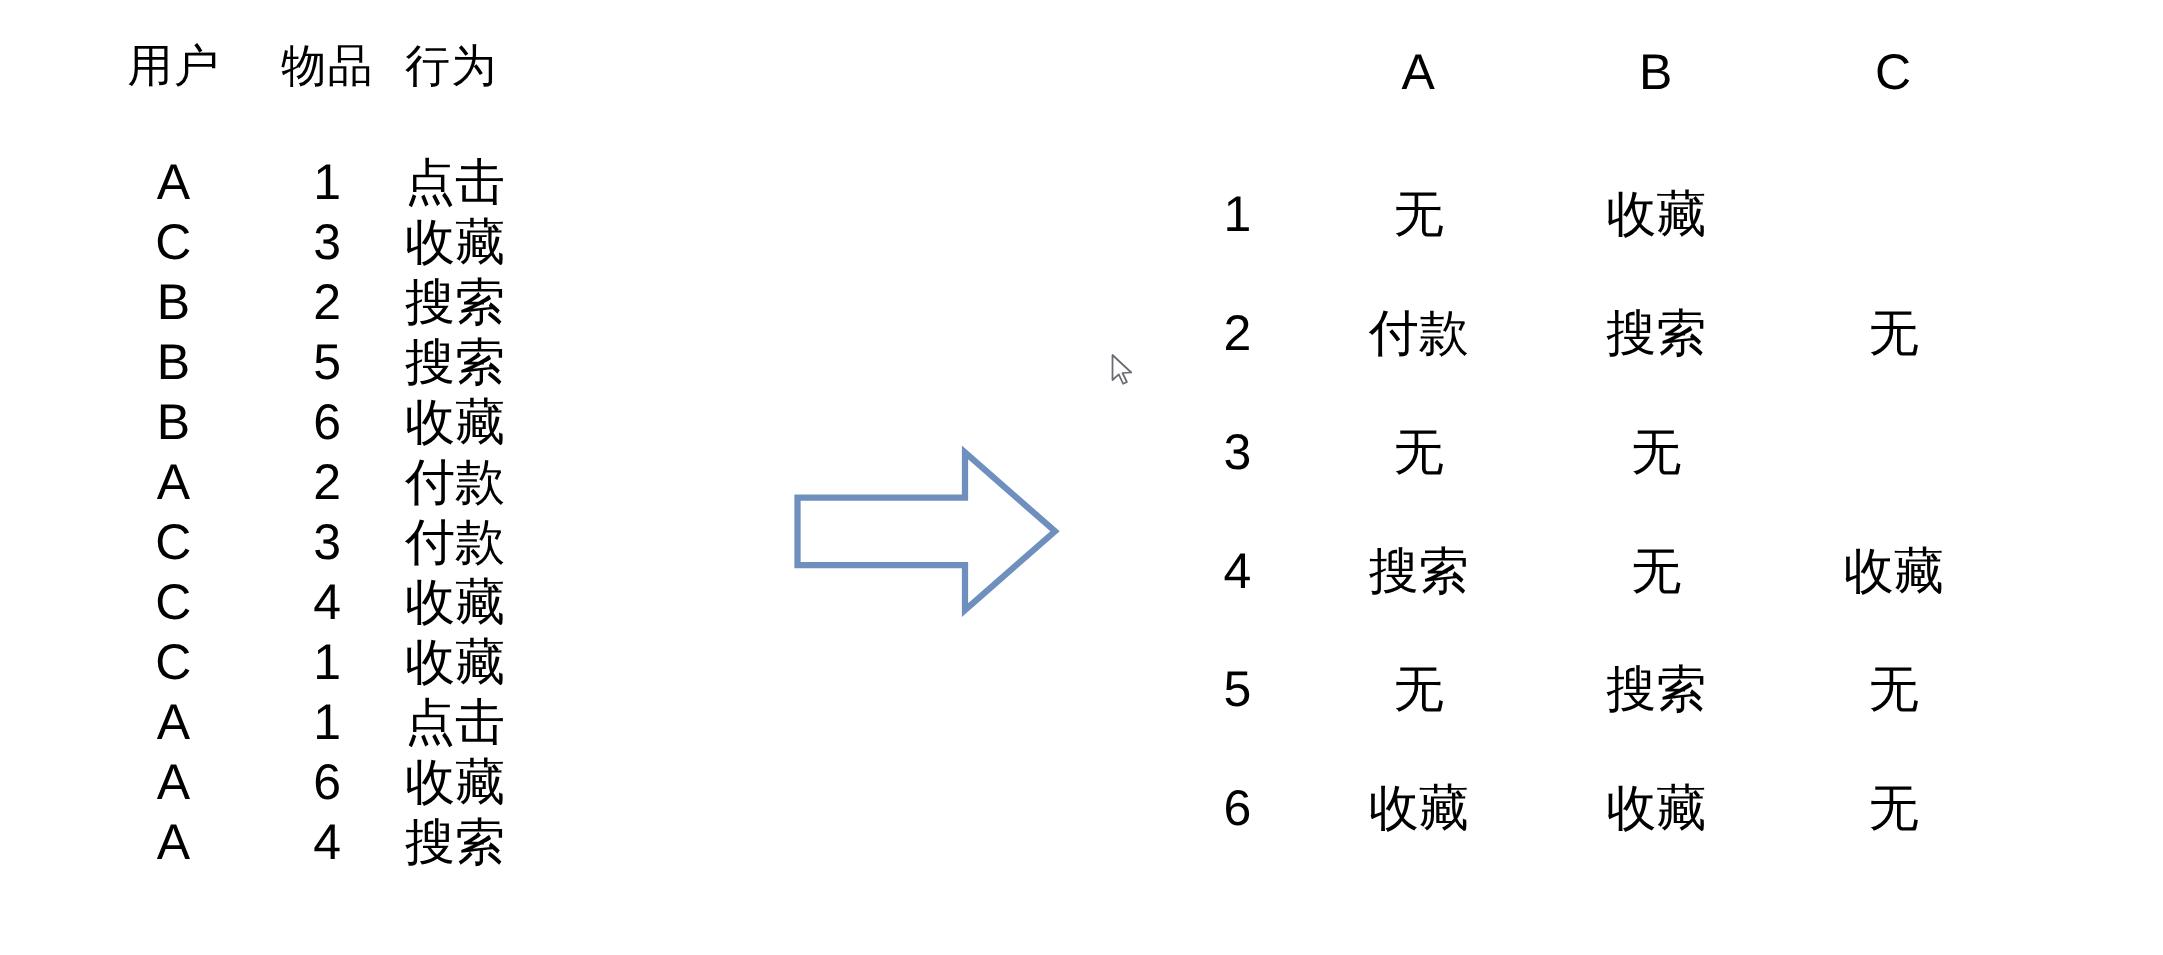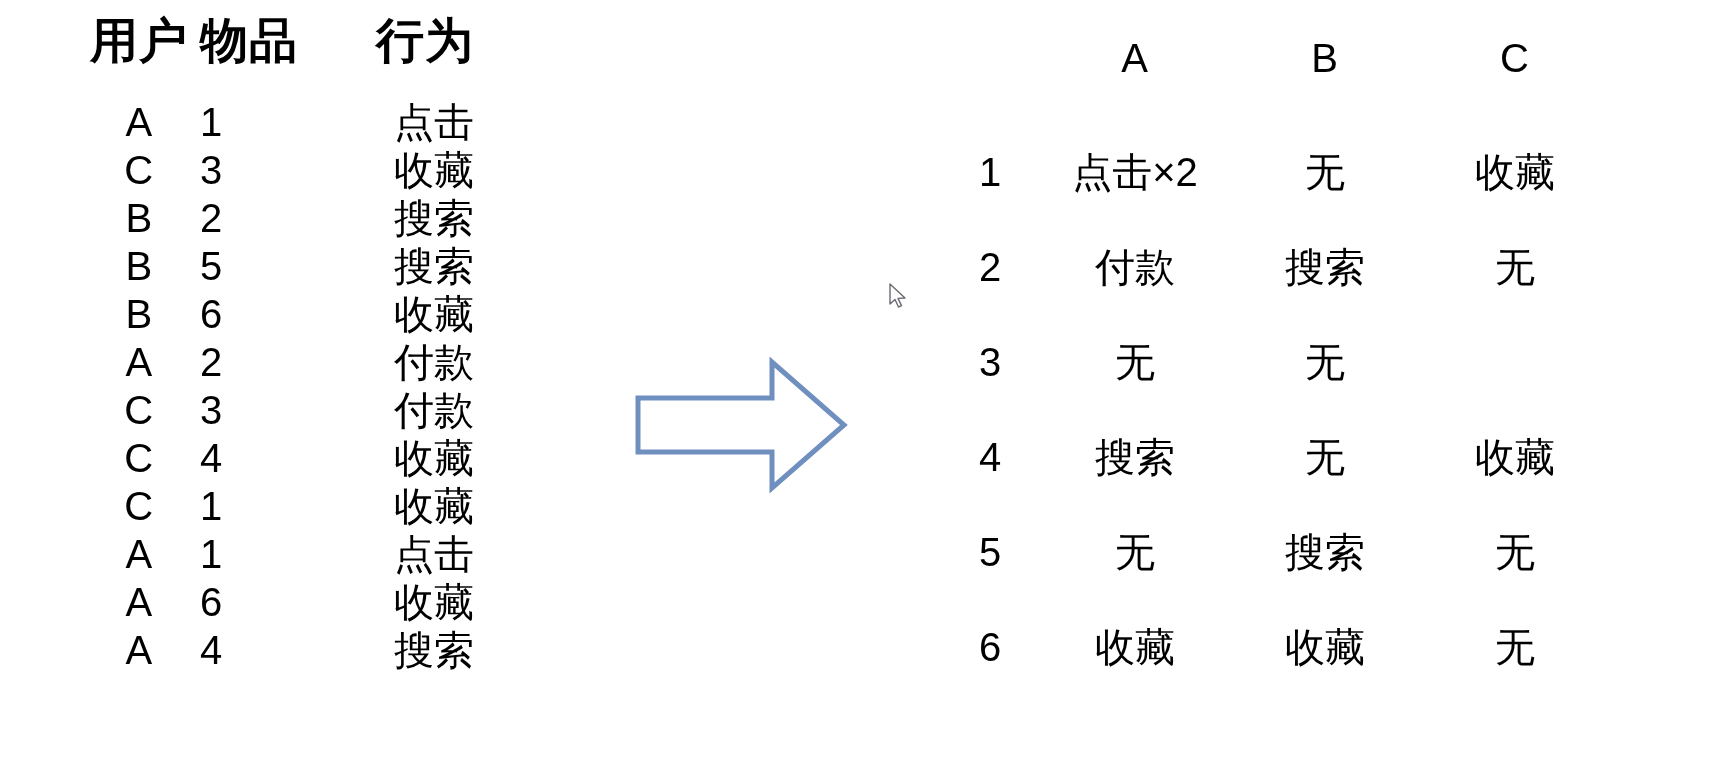--- a/index.html
+++ b/index.html
@@ -36,27 +36,27 @@
     align-items: baseline;
     width: 400px;
   }
   #log-table .log-header-row {
     margin-bottom: 34px;
   }
   #log-table .log-row {
     height: 48px;
   }
   .col-user   { width: 122px; text-align: center; }
-  .col-item   { width: 124px; }
-  .col-action { width: 150px; text-align: right; }
+  .col-item   { width: 124px; text-align: center; }
+  .col-action { width: 150px; text-align: left; margin-top: 12px; }
 
   .hdr-cell {
-    font-size: 48px;
+    font-size: 36px;
     line-height: 46px;
-    font-weight: 700;
+    font-weight: 400;
     letter-spacing: 1px;
     white-space: nowrap;
   }
   .log-cell {
     font-size: 40px;
     line-height: 48px;
     font-weight: 400;
     white-space: nowrap;
   }
   .log-cell.latin { letter-spacing: 0.5px; }
@@ -216,21 +216,20 @@
 
     <div class="mx-header-row">
       <div class="mx-idx mx-idx-text"></div>
       <div class="mx-cell mx-hdr-text">A</div>
       <div class="mx-cell mx-hdr-text">B</div>
       <div class="mx-cell mx-hdr-text">C</div>
     </div>
 
     <div class="mx-row">
       <div class="mx-idx mx-idx-text">1</div>
-      <div class="mx-cell mx-cell-text">点击×2</div>
       <div class="mx-cell mx-cell-text">无</div>
       <div class="mx-cell mx-cell-text">收藏</div>
     </div>
     <div class="mx-row">
       <div class="mx-idx mx-idx-text">2</div>
       <div class="mx-cell mx-cell-text">付款</div>
       <div class="mx-cell mx-cell-text">搜索</div>
       <div class="mx-cell mx-cell-text">无</div>
     </div>
     <div class="mx-row">

